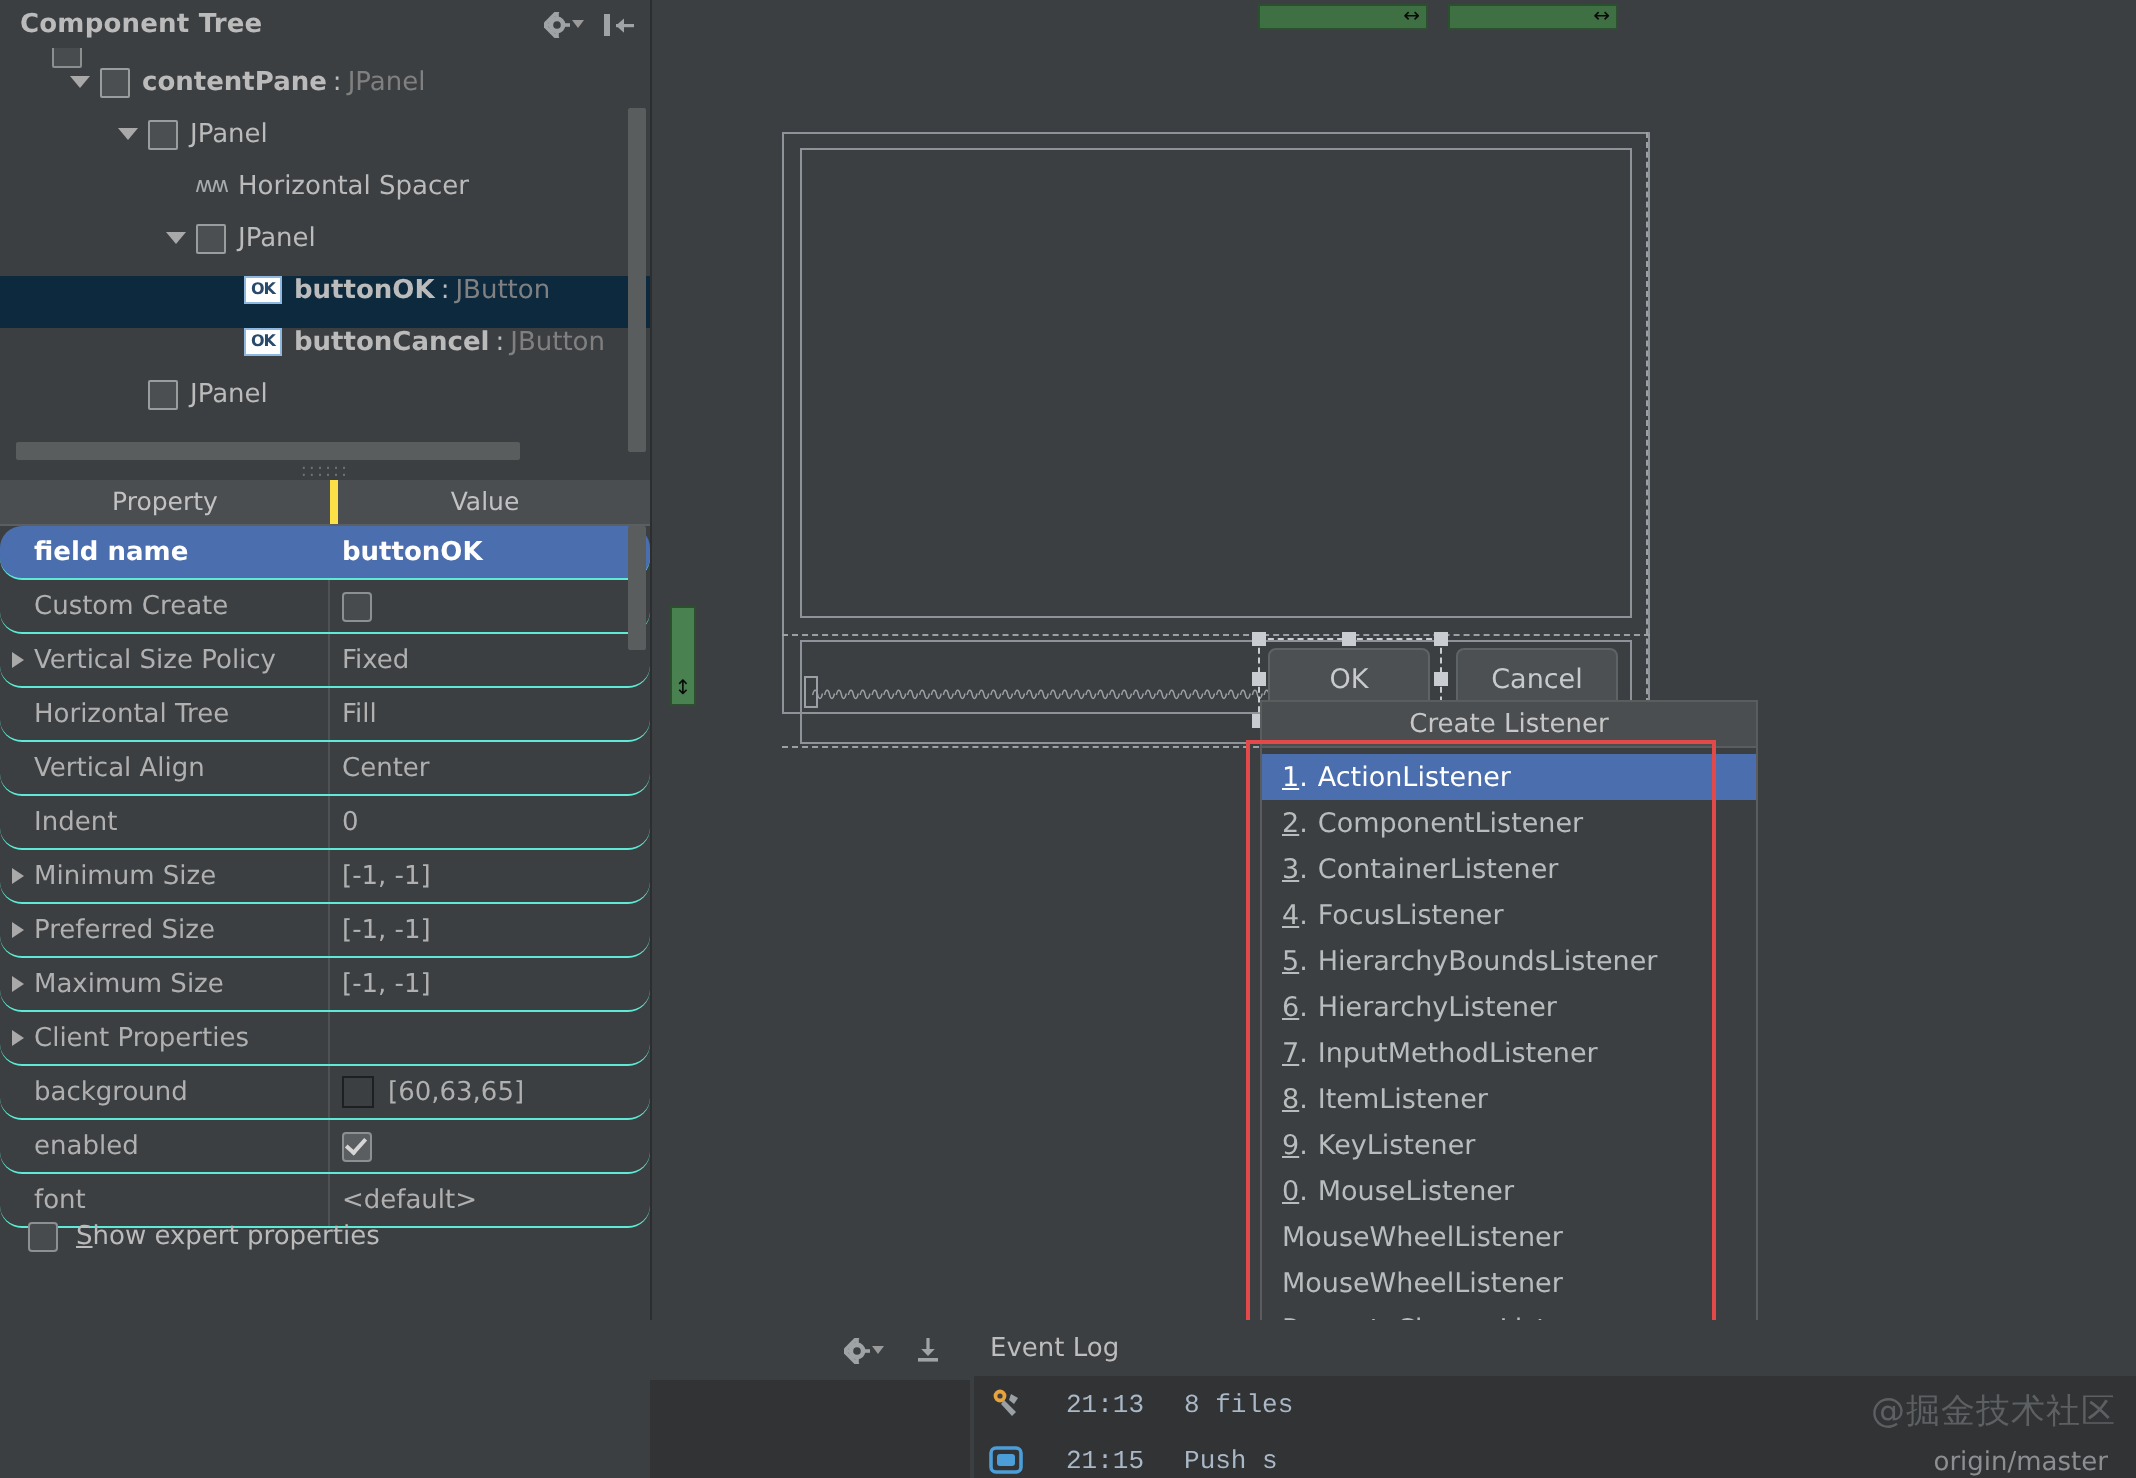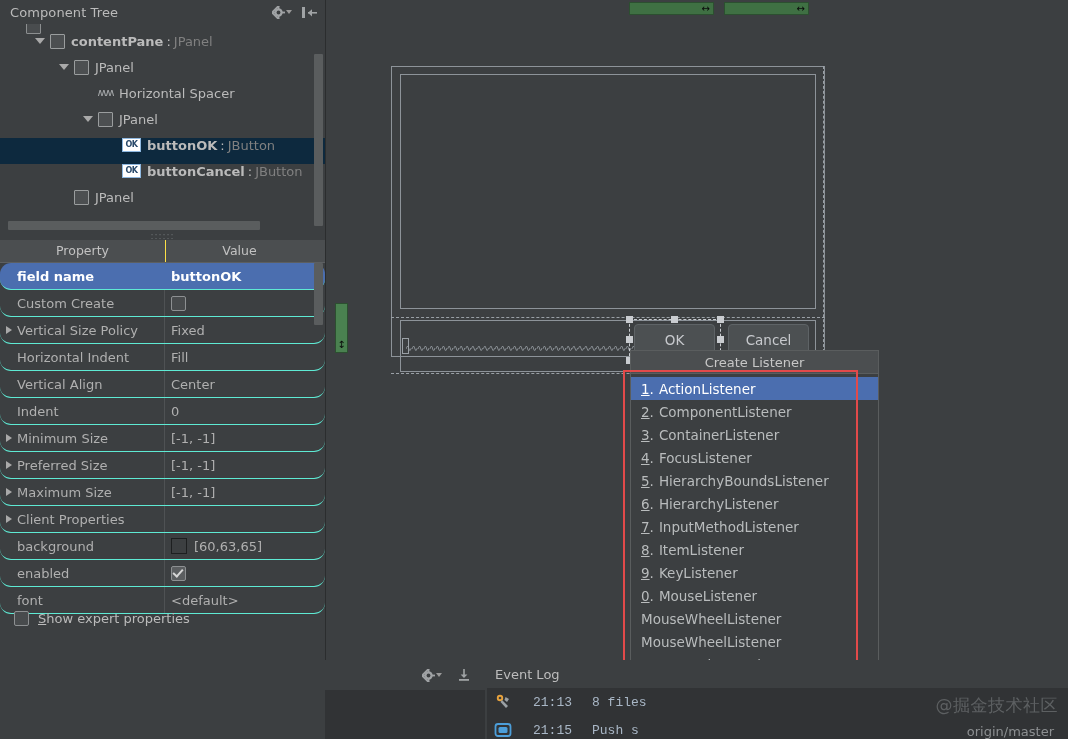--- a/index.html
+++ b/index.html
@@ -14,21 +14,21 @@
   }
   .root{position:absolute;inset:0;}
 
   
   .left-dock{position:absolute;left:0;top:0;width:325px;height:660px;background:#3c3f41;}
 
   .panel-header{
     position:absolute;left:0;top:0;width:325px;height:24px;
     background:#3c3f41;display:flex;align-items:center;
   }
-  .panel-title{margin-left:10px;font-size:13px;color:#bbbbbb;letter-spacing:.1px;}
+  .panel-title{margin-left:10px;font-size:13px;color:#bbbbbb;letter-spacing:.1px;font-weight:bold;}
   .hdr-tools{position:absolute;right:4px;top:0;height:24px;display:flex;align-items:center;gap:6px;}
   .icon-btn{width:22px;height:20px;display:flex;align-items:center;justify-content:center;}
   .gear{position:relative;width:13px;height:13px;}
   .gear svg{display:block;}
   .caret-d{width:0;height:0;border-left:3.5px solid transparent;border-right:3.5px solid transparent;border-top:4px solid #9a9a9a;margin-left:1px;}
   .hide-ico{display:flex;align-items:center;}
 
   
   .tree-wrap{position:absolute;left:0;top:24px;width:325px;height:208px;background:#3c3f41;overflow:hidden;}
   .tree-row{height:26px;display:flex;align-items:flex-start;white-space:nowrap;padding-left:0;}
@@ -64,21 +64,21 @@
   .splitter{position:absolute;left:0;top:232px;width:325px;height:8px;background:#3c3f41;
             display:flex;align-items:center;justify-content:center;}
   .splitter span{font-size:9px;color:#6e7173;letter-spacing:1px;line-height:4px;}
 
   
   .prop-wrap{position:absolute;left:0;top:240px;width:325px;height:392px;background:#3c3f41;}
   .prop-head{display:flex;height:22px;background:#4b4e50;border-bottom:1px solid #5c5f61;}
   .prop-head div{
     flex:none;text-align:center;line-height:22px;font-size:12.5px;color:#c2c2c2;
   }
-  .ph-a{width:165px;border-right:1px solid #fde047;}
+  .ph-a{width:165px;border-right:4px solid #fde047;}
   .ph-b{width:147px;}
   .prow{display:flex;height:26px;border-bottom:1px solid #5eead4;border-radius:11px;}
   .prow .c1{
     width:165px;flex:none;border-right:1px solid #4f5254;display:flex;align-items:center;
     padding-left:6px;box-sizing:border-box;overflow:hidden;white-space:nowrap;color:#b0b0b0;
   }
   .prow .c2{
     width:147px;flex:none;display:flex;align-items:center;padding-left:6px;box-sizing:border-box;
     overflow:hidden;white-space:nowrap;color:#b0b0b0;
   }
@@ -285,21 +285,21 @@
               <span class="exp"></span>
               <span>Vertical Size Policy</span>
             </div>
             <div class="c2">
               <span>Fixed</span>
             </div>
           </div>
           <div class="prow">
             <div class="c1">
               <span class="exp-pad"></span>
-              <span>Horizontal Indent</span>
+              <span>Horizontal Tree</span>
             </div>
             <div class="c2">
               <span>Fill</span>
             </div>
           </div>
           <div class="prow">
             <div class="c1">
               <span class="exp-pad"></span>
               <span>Vertical Align</span>
             </div>

